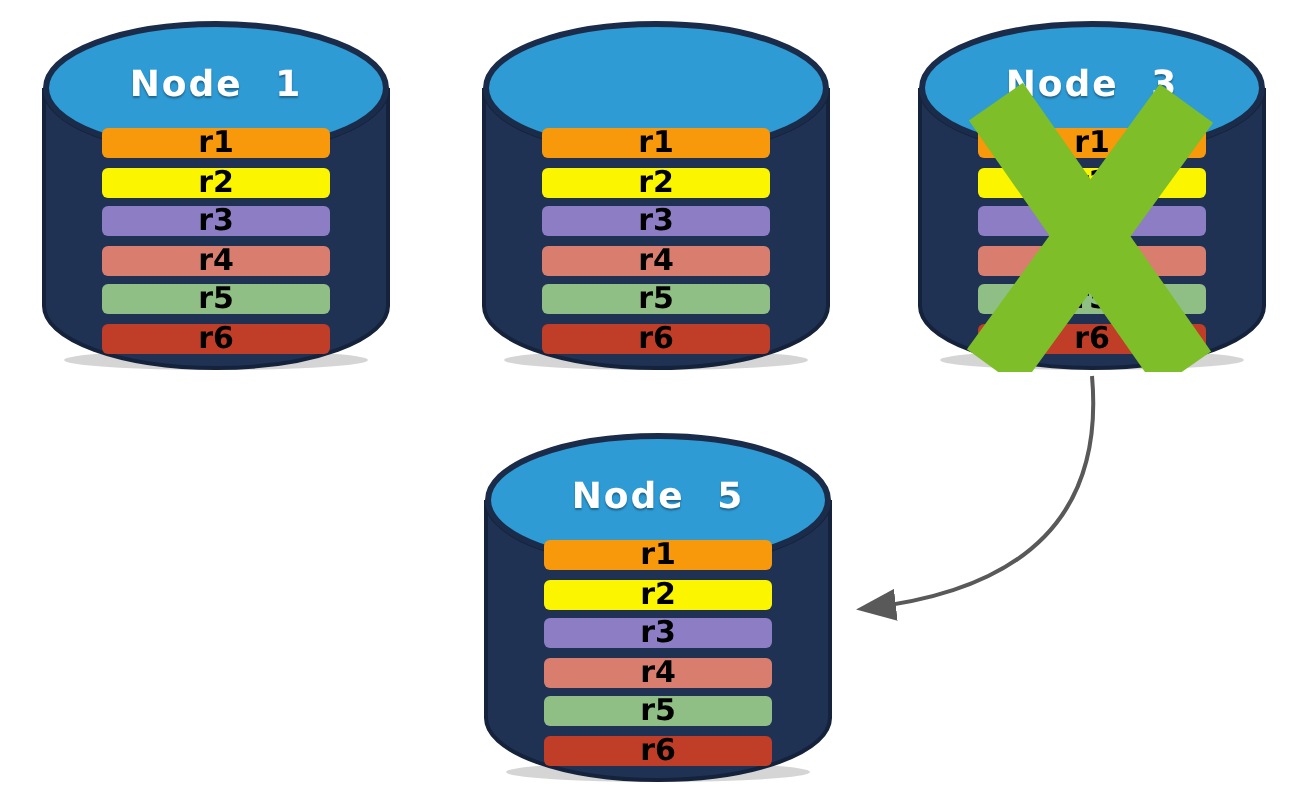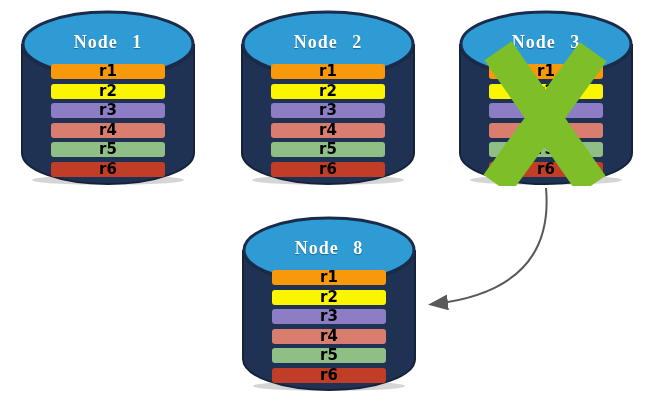--- a/index.html
+++ b/index.html
@@ -8,21 +8,20 @@
     background:#ffffff;
     font-family:"DejaVu Sans","Liberation Sans",sans-serif;
   }
   .node{position:absolute;width:176px;height:180px;}
   .cyl{position:absolute;left:0;top:0;}
   .node-title{
     position:absolute;left:0;top:26px;width:100%;
     text-align:center;color:#ffffff;font-weight:bold;font-size:18px;
     letter-spacing:1px;word-spacing:9px;
     text-shadow:0 1px 1px rgba(0,0,0,.35);
-    font-family:Liberation Serif, serif;
   }
   .rows{position:absolute;left:31px;top:58px;width:114px;}
   .row{
     height:15px;margin-bottom:4.5px;border-radius:3px;
     text-align:center;font-size:15px;font-weight:bold;color:#000;
     line-height:15px;
   }
   .x-overlay{position:absolute;left:0;top:0;pointer-events:none;}
   .arrow-layer{position:absolute;left:0;top:0;pointer-events:none;}
 </style>
@@ -45,21 +44,20 @@
     <div class="row" style="background: rgb(192, 61, 39);">r6</div>
   </div>
 </div>
 
 <div class="node" style="left:240px;top:6px;">
   <svg class="cyl" width="176" height="180" viewBox="0 0 176 180">
     <ellipse cx="88" cy="174" rx="76" ry="5" fill="#888888" opacity="0.35"></ellipse>
     <path d="M2,38 V147 a86,31 0 0 0 172,0 V38 a86,33 0 0 1 -172,0 z" stroke="#15223B" stroke-width="2" fill="#1F3253"></path>
     <ellipse cx="88" cy="38" rx="85" ry="32" stroke="#1B2C4B" stroke-width="3" fill="#2E9BD5"></ellipse>
   </svg>
-  <div class="node-title">Node 2</div>
   <div class="rows">
     <div class="row" style="background: rgb(248, 152, 11);">r1</div>
     <div class="row" style="background: rgb(252, 245, 0);">r2</div>
     <div class="row" style="background: rgb(140, 125, 196);">r3</div>
     <div class="row" style="background: rgb(217, 126, 110);">r4</div>
     <div class="row" style="background: rgb(144, 191, 133);">r5</div>
     <div class="row" style="background: rgb(192, 61, 39);">r6</div>
   </div>
 </div>
 
@@ -85,21 +83,21 @@
     </g>
   </svg>
 </div>
 
 <div class="node" style="left:241px;top:212px;">
   <svg class="cyl" width="176" height="180" viewBox="0 0 176 180">
     <ellipse cx="88" cy="174" rx="76" ry="5" fill="#888888" opacity="0.35"></ellipse>
     <path d="M2,38 V147 a86,31 0 0 0 172,0 V38 a86,33 0 0 1 -172,0 z" stroke="#15223B" stroke-width="2" fill="#1F3253"></path>
     <ellipse cx="88" cy="38" rx="85" ry="32" stroke="#1B2C4B" stroke-width="3" fill="#2E9BD5"></ellipse>
   </svg>
-  <div class="node-title">Node 8</div>
+  <div class="node-title">Node 5</div>
   <div class="rows">
     <div class="row" style="background: rgb(248, 152, 11);">r1</div>
     <div class="row" style="background: rgb(252, 245, 0);">r2</div>
     <div class="row" style="background: rgb(140, 125, 196);">r3</div>
     <div class="row" style="background: rgb(217, 126, 110);">r4</div>
     <div class="row" style="background: rgb(144, 191, 133);">r5</div>
     <div class="row" style="background: rgb(192, 61, 39);">r6</div>
   </div>
 </div>
 

